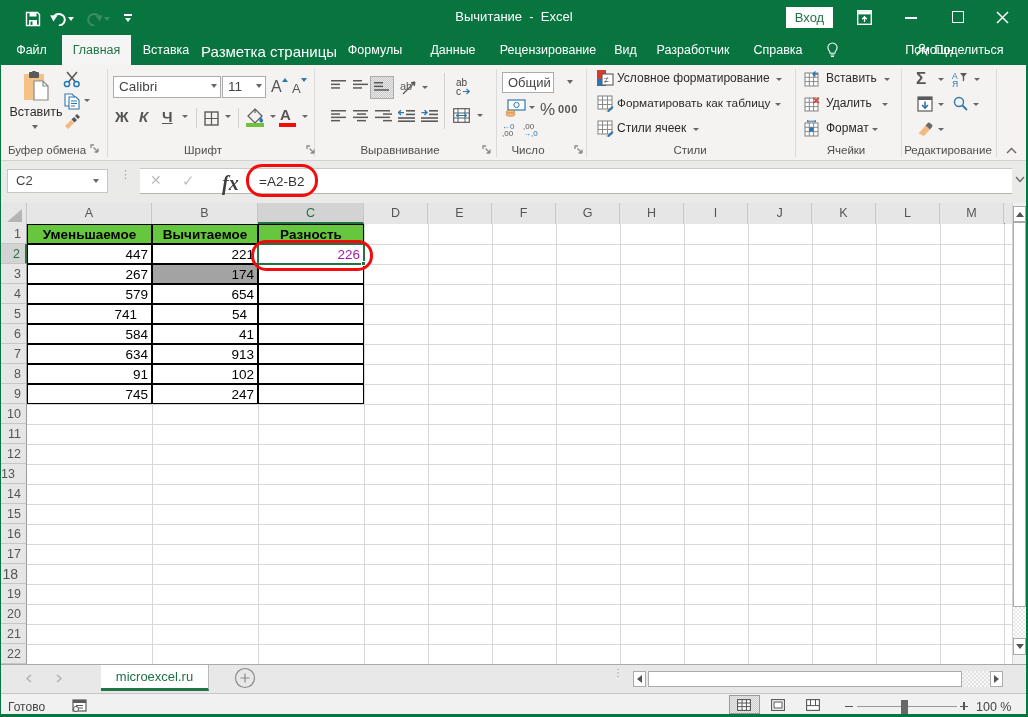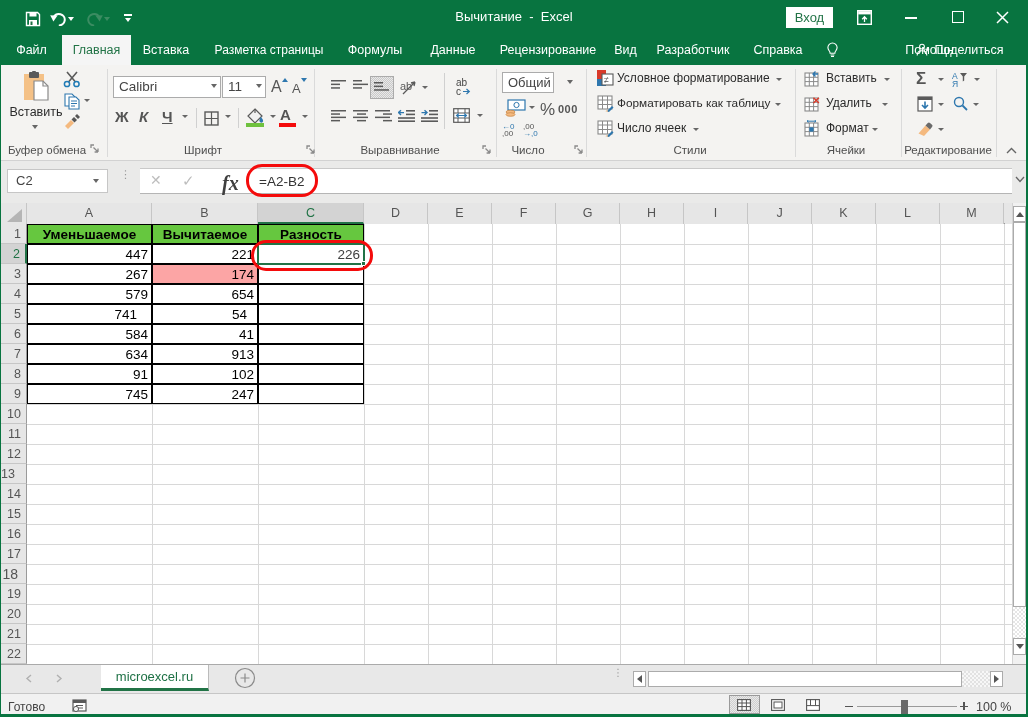--- a/index.html
+++ b/index.html
@@ -40,21 +40,21 @@
 <div class="ab" style="left:905px;top:17px;width:12px;height:1.6px;background:#fff;"></div>
 <div class="ab" style="left:952px;top:11px;width:12px;height:12px;border:1.4px solid #fff;"></div>
 <svg class="ab" style="left:996px;top:11px;" width="13" height="13" viewBox="0 0 13 13">
 <path d="M1 1 L12 12 M12 1 L1 12" stroke="#fff" stroke-width="1.5"></path>
 </svg>
 <div class="ab" style="left:0;top:35px;width:1028px;height:30px;background:#087440;"></div>
 <div class="ab" style="left:62px;top:35px;width:69px;height:30px;background:#f5f5f5;"></div>
 <div class="ab" style="left:-48.5px;top:43px;width:160px;text-align:center;font-size:12.5px;color:#fff;">Файл</div>
 <div class="ab" style="left:16.5px;top:43px;width:160px;text-align:center;font-size:12.5px;color:#217346;">Главная</div>
 <div class="ab" style="left:86px;top:43px;width:160px;text-align:center;font-size:12.5px;color:#fff;">Вставка</div>
-<div class="ab" style="left:189px;top:43px;width:160px;text-align:center;font-size:12px;color:#fff;">Разметка страницы</div>
+<div class="ab" style="left:189px;top:43px;width:160px;text-align:center;font-size:15px;color:#fff;">Разметка страницы</div>
 <div class="ab" style="left:295px;top:43px;width:160px;text-align:center;font-size:12.5px;color:#fff;">Формулы</div>
 <div class="ab" style="left:373px;top:43px;width:160px;text-align:center;font-size:12.5px;color:#fff;">Данные</div>
 <div class="ab" style="left:468px;top:43px;width:160px;text-align:center;font-size:12.5px;color:#fff;">Рецензирование</div>
 <div class="ab" style="left:545.5px;top:43px;width:160px;text-align:center;font-size:12.5px;color:#fff;">Вид</div>
 <div class="ab" style="left:613px;top:43px;width:160px;text-align:center;font-size:12.5px;color:#fff;">Разработчик</div>
 <div class="ab" style="left:698px;top:43px;width:160px;text-align:center;font-size:12.5px;color:#fff;">Справка</div>
 <div class="ab" style="left:794px;top:43px;width:160px;text-align:right;font-size:12.5px;color:#fff;">Помощн</div>
 <div class="ab" style="left:889px;top:43px;width:160px;text-align:center;font-size:12.5px;color:#fff;">Поделиться</div>
 <svg class="ab" style="left:826px;top:42px;" width="13" height="16" viewBox="0 0 13 16">
 <path d="M6.5 1 a4.6 4.6 0 0 1 4.6 4.6 c0 2.1-1.4 3.1-1.9 4.3-.2.5-.3 1-.3 1.4 h-4.8 c0-.4-.1-.9-.3-1.4-.5-1.2-1.9-2.2-1.9-4.3 A4.6 4.6 0 0 1 6.5 1 z" fill="none" stroke="#fff" stroke-width="1.1"></path>
@@ -240,21 +240,21 @@
 </svg>
 <div class="caret sm" style="left:776px;top:78px;border-top-color:#666;"></div>
 <div class="ab" style="left:617px;top:96px;font-size:11.8px;color:#2b2b2b;">Форматировать как таблицу</div>
 <svg class="ab" style="left:597px;top:95px;" width="17" height="17" viewBox="0 0 17 17">
 <rect x="1" y="1" width="14" height="13" fill="#fff" stroke="#8a8a8a" stroke-width="1.1"></rect>
 <path d="M1 5 h14 M1 9.5 h14 M5.5 1 v13 M10.5 1 v13" stroke="#8a8a8a" stroke-width="1"></path>
 <path d="M10 16 l5-5 1.5 1.5 -5 5 z" fill="#2e77ae"></path>
 <path d="M8.5 16.5 l1.5-1.5 1.5 1.5 z" fill="#f4b97f"></path>
 </svg>
 <div class="caret sm" style="left:775px;top:103px;border-top-color:#666;"></div>
-<div class="ab" style="left:617px;top:121px;font-size:12px;color:#2b2b2b;">Число ячеек</div>
+<div class="ab" style="left:617px;top:121px;font-size:12px;color:#2b2b2b;">Стили ячеек</div>
 <svg class="ab" style="left:597px;top:120px;" width="17" height="17" viewBox="0 0 17 17">
 <rect x="1" y="1" width="14" height="13" fill="#fff" stroke="#8a8a8a" stroke-width="1.1"></rect>
 <path d="M1 5 h14 M1 9.5 h14 M5.5 1 v13 M10.5 1 v13" stroke="#8a8a8a" stroke-width="1"></path>
 <path d="M10 16 l5-5 1.5 1.5 -5 5 z" fill="#2e77ae"></path>
 <path d="M8.5 16.5 l1.5-1.5 1.5 1.5 z" fill="#f4b97f"></path>
 </svg>
 <div class="caret sm" style="left:693px;top:128px;border-top-color:#666;"></div>
 <div class="ab" style="left:590px;top:144px;width:200px;text-align:center;font-size:11.5px;color:#4e4e4e;">Стили</div>
 <svg class="ab" style="left:804px;top:70px;" width="18" height="17" viewBox="0 0 18 17">
 <rect x="1" y="3" width="13" height="13" fill="#fff" stroke="#8a8a8a" stroke-width="1.1"></rect>
@@ -395,23 +395,23 @@
 <div class="ab" style="left:748px;top:224px;width:1px;height:440px;background:#d8d8d8;"></div>
 <div class="ab" style="left:812px;top:224px;width:1px;height:440px;background:#d8d8d8;"></div>
 <div class="ab" style="left:876px;top:224px;width:1px;height:440px;background:#d8d8d8;"></div>
 <div class="ab" style="left:940px;top:224px;width:1px;height:440px;background:#d8d8d8;"></div>
 <div class="ab" style="left:1004px;top:224px;width:1px;height:440px;background:#d8d8d8;"></div>
 <div class="ab" style="left:27px;top:224px;width:125px;height:20px;background:#66c73f;border:1px solid #000;font-size:13.5px;font-weight:bold;color:#000;text-align:center;line-height:20px;">Уменьшаемое</div>
 <div class="ab" style="left:152px;top:224px;width:106px;height:20px;background:#66c73f;border:1px solid #000;font-size:13.5px;font-weight:bold;color:#000;text-align:center;line-height:20px;">Вычитаемое</div>
 <div class="ab" style="left:258px;top:224px;width:106px;height:20px;background:#66c73f;border:1px solid #000;font-size:13.5px;font-weight:bold;color:#000;text-align:center;line-height:20px;">Разность</div>
 <div class="ab" style="left:27px;top:244px;width:125px;height:20px;background:#fff;border:1px solid #000;font-size:13.5px;color:#000;text-align:right;line-height:19px;padding-right:3px;">447</div>
 <div class="ab" style="left:152px;top:244px;width:106px;height:20px;background:#fff;border:1px solid #000;font-size:13.5px;color:#000;text-align:right;line-height:19px;padding-right:3px;">221</div>
-<div class="ab" style="left:258px;top:244px;width:106px;height:20px;background:#fff;border:1px solid #000;font-size:13.5px;color:#404040;text-align:right;line-height:19px;padding-right:3px;">226</div>
+<div class="ab" style="left:258px;top:244px;width:106px;height:20px;background:#fff;border:1px solid #000;font-size:13.5px;color:#a21caf;text-align:right;line-height:19px;padding-right:3px;">226</div>
 <div class="ab" style="left:27px;top:264px;width:125px;height:20px;background:#fff;border:1px solid #000;font-size:13.5px;color:#000;text-align:right;line-height:19px;padding-right:3px;">267</div>
-<div class="ab" style="left:152px;top:264px;width:106px;height:20px;background:#fca5a5;border:1px solid #000;font-size:13.5px;color:#000;text-align:right;line-height:19px;padding-right:3px;">174</div>
+<div class="ab" style="left:152px;top:264px;width:106px;height:20px;background:#a3a3a3;border:1px solid #000;font-size:13.5px;color:#000;text-align:right;line-height:19px;padding-right:3px;">174</div>
 <div class="ab" style="left:258px;top:264px;width:106px;height:20px;background:#fff;border:1px solid #000;font-size:13.5px;color:#000;text-align:right;line-height:19px;padding-right:3px;"></div>
 <div class="ab" style="left:27px;top:284px;width:125px;height:20px;background:#fff;border:1px solid #000;font-size:13.5px;color:#000;text-align:right;line-height:19px;padding-right:3px;">579</div>
 <div class="ab" style="left:152px;top:284px;width:106px;height:20px;background:#fff;border:1px solid #000;font-size:13.5px;color:#000;text-align:right;line-height:19px;padding-right:3px;">654</div>
 <div class="ab" style="left:258px;top:284px;width:106px;height:20px;background:#fff;border:1px solid #000;font-size:13.5px;color:#000;text-align:right;line-height:19px;padding-right:3px;"></div>
 <div class="ab" style="left:27px;top:304px;width:125px;height:20px;background:#fff;border:1px solid #000;font-size:13.5px;color:#000;text-align:right;line-height:19px;padding-right:14px;">741</div>
 <div class="ab" style="left:152px;top:304px;width:106px;height:20px;background:#fff;border:1px solid #000;font-size:13.5px;color:#000;text-align:right;line-height:19px;padding-right:10px;">54</div>
 <div class="ab" style="left:258px;top:304px;width:106px;height:20px;background:#fff;border:1px solid #000;font-size:13.5px;color:#000;text-align:right;line-height:19px;padding-right:3px;"></div>
 <div class="ab" style="left:27px;top:324px;width:125px;height:20px;background:#fff;border:1px solid #000;font-size:13.5px;color:#000;text-align:right;line-height:19px;padding-right:3px;">584</div>
 <div class="ab" style="left:152px;top:324px;width:106px;height:20px;background:#fff;border:1px solid #000;font-size:13.5px;color:#000;text-align:right;line-height:19px;padding-right:3px;">41</div>
 <div class="ab" style="left:258px;top:324px;width:106px;height:20px;background:#fff;border:1px solid #000;font-size:13.5px;color:#000;text-align:right;line-height:19px;padding-right:3px;"></div>

